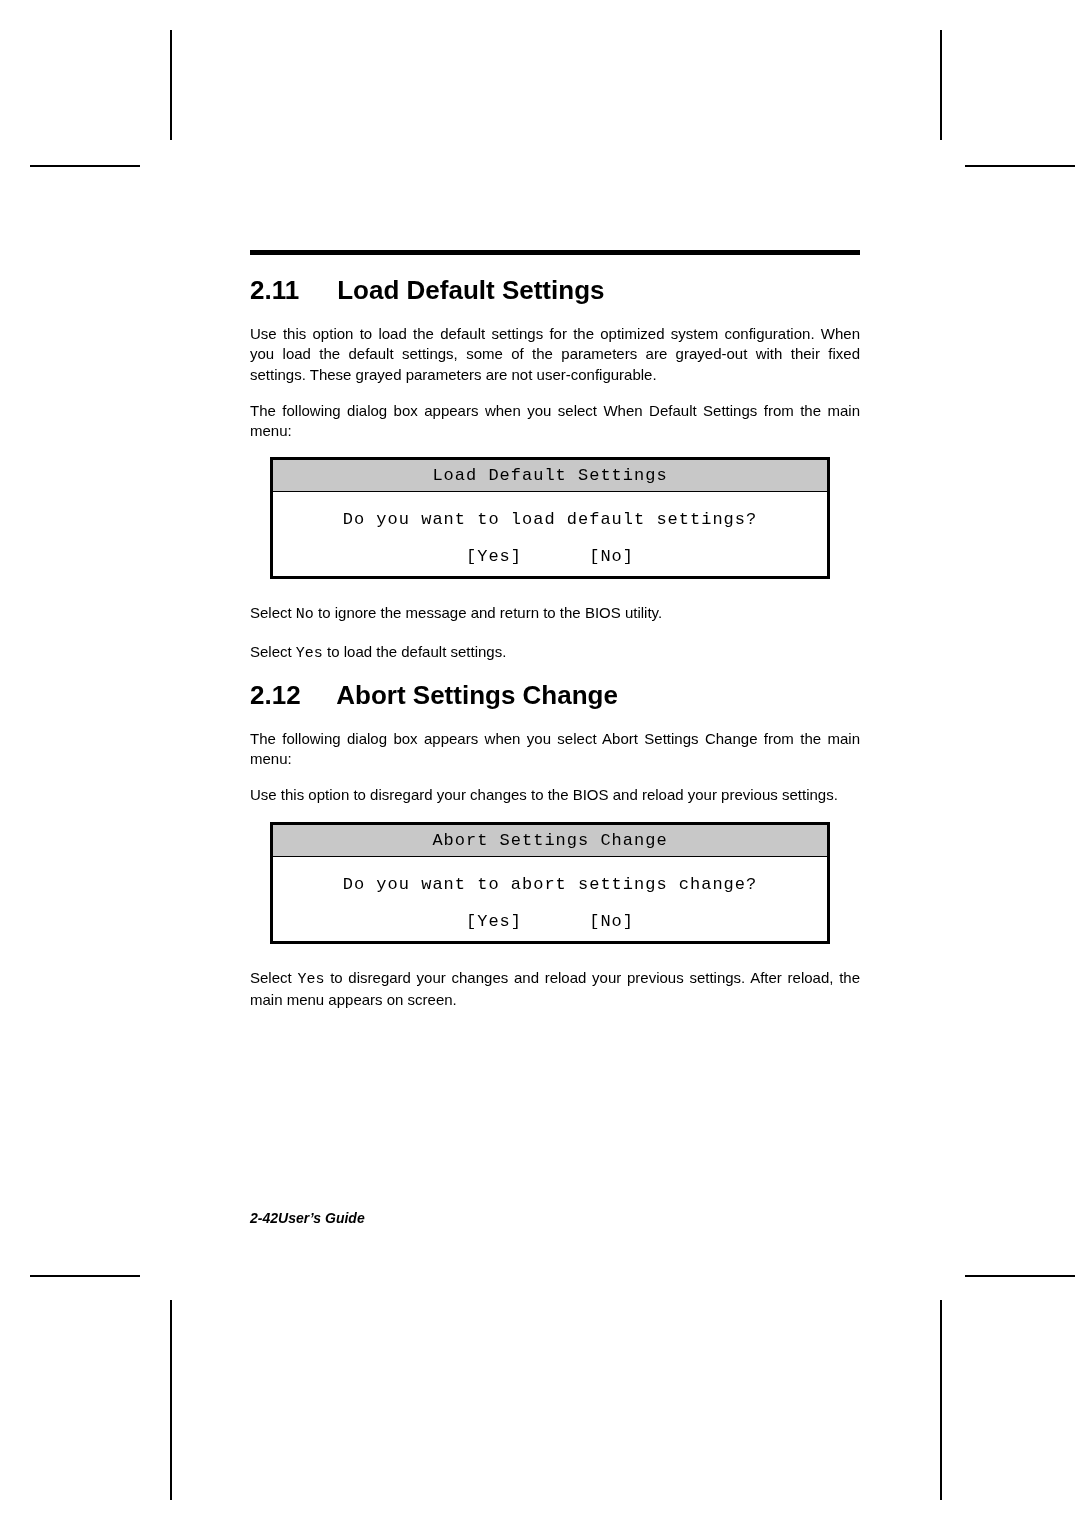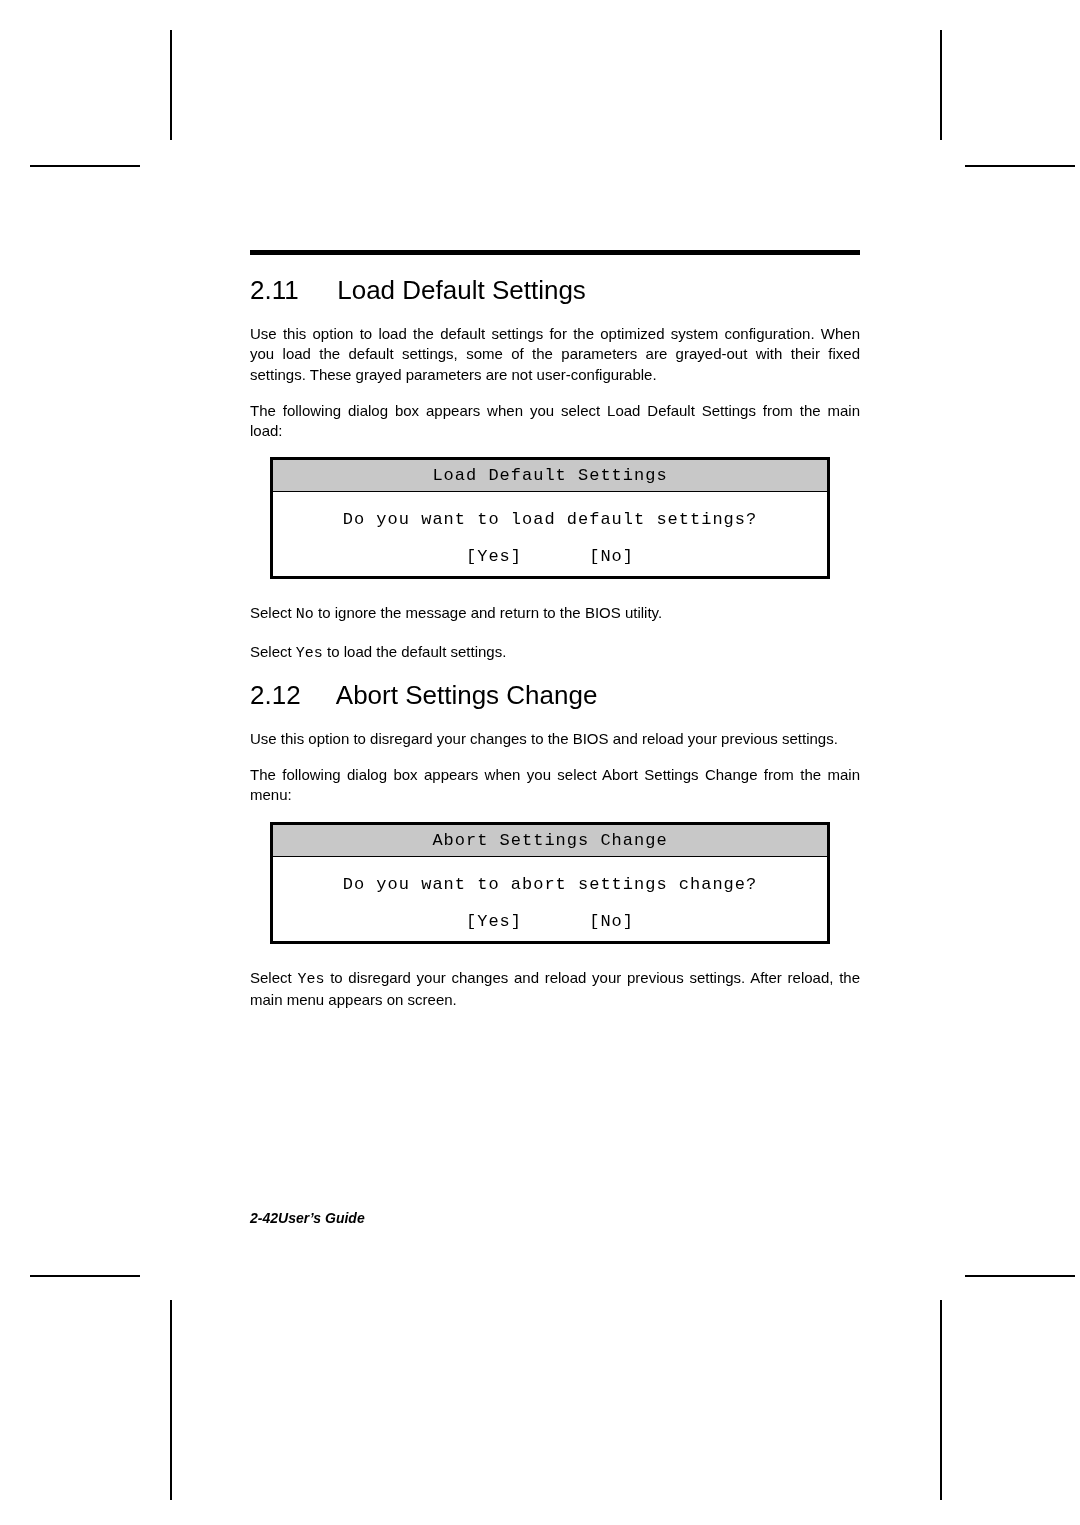--- a/index.html
+++ b/index.html
@@ -44,21 +44,21 @@
     top: 250px;
     width: 610px;
   }
   .rule {
     border: 0;
     border-top: 5px solid #000;
     margin: 0 0 20px 0;
   }
   h2 {
     font-size: 26px;
-    font-weight: normal;
+    font-weight: bold;
     margin: 0 0 18px 0;
   }
   h2 .secnum {
     display: inline-block;
     width: 80px;
   }
   p.body {
     font-size: 15px;
     line-height: 1.35;
     margin: 0 0 16px 0;
@@ -128,21 +128,21 @@
 
   <div class="content">
     <hr class="rule">
 
     <h2>
       <span class="secnum">2.11</span>
       <span>Load Default Settings</span>
     </h2>
 
     <p class="body">Use this option to load the default settings for the optimized system configuration.  When you load the default settings, some of the parameters are grayed-out with their fixed settings.  These grayed parameters are not user-configurable.</p>
-    <p class="body">The following dialog box appears when you select Load Default Settings from the main load:</p>
+    <p class="body">The following dialog box appears when you select When Default Settings from the main menu:</p>
 
     <div class="dialog-wrap">
       <div class="dialog">
         <div class="dialog-title">Load Default Settings</div>
         <div class="dialog-body">
           <div class="dialog-q">Do you want to load default settings?</div>
           <div class="dialog-opts">
             <span class="opt-yes">[Yes]</span>
             <span class="opt-no">[No]</span>
           </div>
@@ -155,22 +155,22 @@
     </p>
     <p class="body">
       <span>Select </span><span class="mono">Yes</span><span> to load the default settings.</span>
     </p>
 
     <h2 style="">
       <span class="secnum">2.12</span>
       <span>Abort Settings Change</span>
     </h2>
 
+    <p class="body">The following dialog box appears when you select Abort Settings Change from the main menu:</p>
     <p class="body">Use this option to disregard your changes to the BIOS and reload your previous settings.</p>
-    <p class="body">The following dialog box appears when you select Abort Settings Change from the main menu:</p>
 
     <div class="dialog-wrap">
       <div class="dialog">
         <div class="dialog-title">Abort Settings Change</div>
         <div class="dialog-body">
           <div class="dialog-q">Do you want to abort settings change?</div>
           <div class="dialog-opts">
             <span class="opt-yes">[Yes]</span>
             <span class="opt-no">[No]</span>
           </div>

